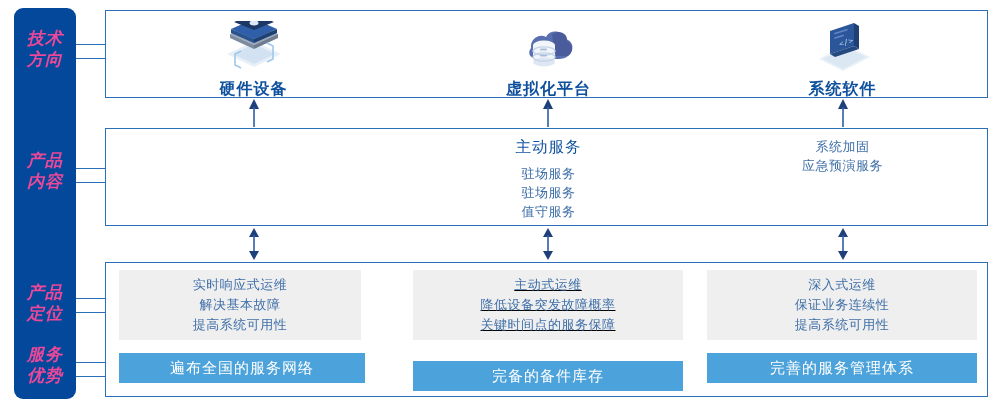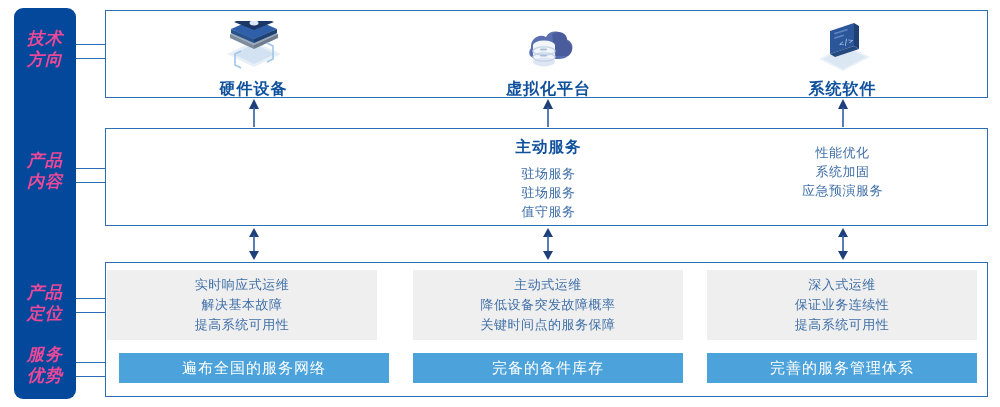--- a/index.html
+++ b/index.html
@@ -50,21 +50,21 @@
   .tech-col{position:absolute;top:0;height:100%;display:flex;flex-direction:column;align-items:center;justify-content:flex-start;}
   .tech-icon{height:55px;margin-top:10px;display:flex;align-items:center;justify-content:center;}
   .tech-name{
     margin-top:4px;
     font-size:16px;font-weight:bold;color:#10519E;letter-spacing:1px;
   }
 
   
   .prod-col{position:absolute;top:0;height:100%;text-align:center;}
   .prod-title{
-    font-size:15.5px;font-weight:bold;color:#10519E;letter-spacing:1px;
+    font-size:15.5px;font-weight:normal;color:#10519E;letter-spacing:1px;
   }
   .prod-item{
     font-size:13px;color:#3F6FA8;line-height:19px;letter-spacing:0.5px;
   }
 
   
   .gray-card{
     position:absolute;
     background:#EFEFEF;
     box-sizing:border-box;
@@ -222,21 +222,20 @@
 
 
     <div class="prod-col" style="left:295px;width:295px;padding-top:8px;">
       <div class="prod-title">主动服务</div>
       <div class="prod-item" style="margin-top:6px;">驻场服务</div>
       <div class="prod-item">驻场服务</div>
       <div class="prod-item">值守服务</div>
     </div>
 
     <div class="prod-col" style="left:590px;width:293px;padding-top:8px;">
-      <div class="prod-item" style="margin-top:6px;">性能优化</div>
       <div class="prod-item">系统加固</div>
       <div class="prod-item">应急预演服务</div>
     </div>
 
   </div>
 
   <div class="arrow" style="left:247px;top:228px;">
     <svg width="14" height="32" viewBox="0 0 14 32">
       <polygon points="7,0 12,9 2,9" fill="#1F3F7A"></polygon>
       <rect x="6.2" y="7" width="1.6" height="18" fill="#2E5FA8"></rect>
@@ -253,42 +252,42 @@
   <div class="arrow" style="left:836px;top:228px;">
     <svg width="14" height="32" viewBox="0 0 14 32">
       <polygon points="7,0 12,9 2,9" fill="#1F3F7A"></polygon>
       <rect x="6.2" y="7" width="1.6" height="18" fill="#2E5FA8"></rect>
       <polygon points="7,32 12,23 2,23" fill="#1F3F7A"></polygon>
     </svg>
   </div>
 
   <div class="section" style="left:105px;top:262px;width:883px;height:135px;">
 
-    <div class="gray-card" style="left:1px;top:7px;width:270px;height:70px;">
+    <div class="gray-card" style="left:13px;top:7px;width:242px;height:70px;">
       <div class="gray-line">实时响应式运维</div>
       <div class="gray-line">解决基本故障</div>
       <div class="gray-line">提高系统可用性</div>
     </div>
 
-    <div class="gray-card" style="left:307px;top:7px;width:270px;height:70px;">
+    <div class="gray-card" style="left:307px;top:7px;width:270px;height:70px;text-decoration:underline;">
       <div class="gray-line">主动式运维</div>
       <div class="gray-line">降低设备突发故障概率</div>
       <div class="gray-line">关键时间点的服务保障</div>
     </div>
 
     <div class="gray-card" style="left:601px;top:7px;width:270px;height:70px;">
       <div class="gray-line">深入式运维</div>
       <div class="gray-line">保证业务连续性</div>
       <div class="gray-line">提高系统可用性</div>
     </div>
 
-    <div class="blue-bar" style="left:13px;top:90px;width:270px;height:30px;align-items:center;">
+    <div class="blue-bar" style="left:13px;top:90px;width:246px;height:30px;align-items:center;">
       <span>遍布全国的服务网络</span>
     </div>
-    <div class="blue-bar" style="left:307px;top:90px;width:270px;height:30px;">
+    <div class="blue-bar" style="left:307px;top:98px;width:270px;height:30px;">
       <span>完备的备件库存</span>
     </div>
     <div class="blue-bar" style="left:601px;top:90px;width:270px;height:30px;">
       <span>完善的服务管理体系</span>
     </div>
 
   </div>
 
 </div>
 

